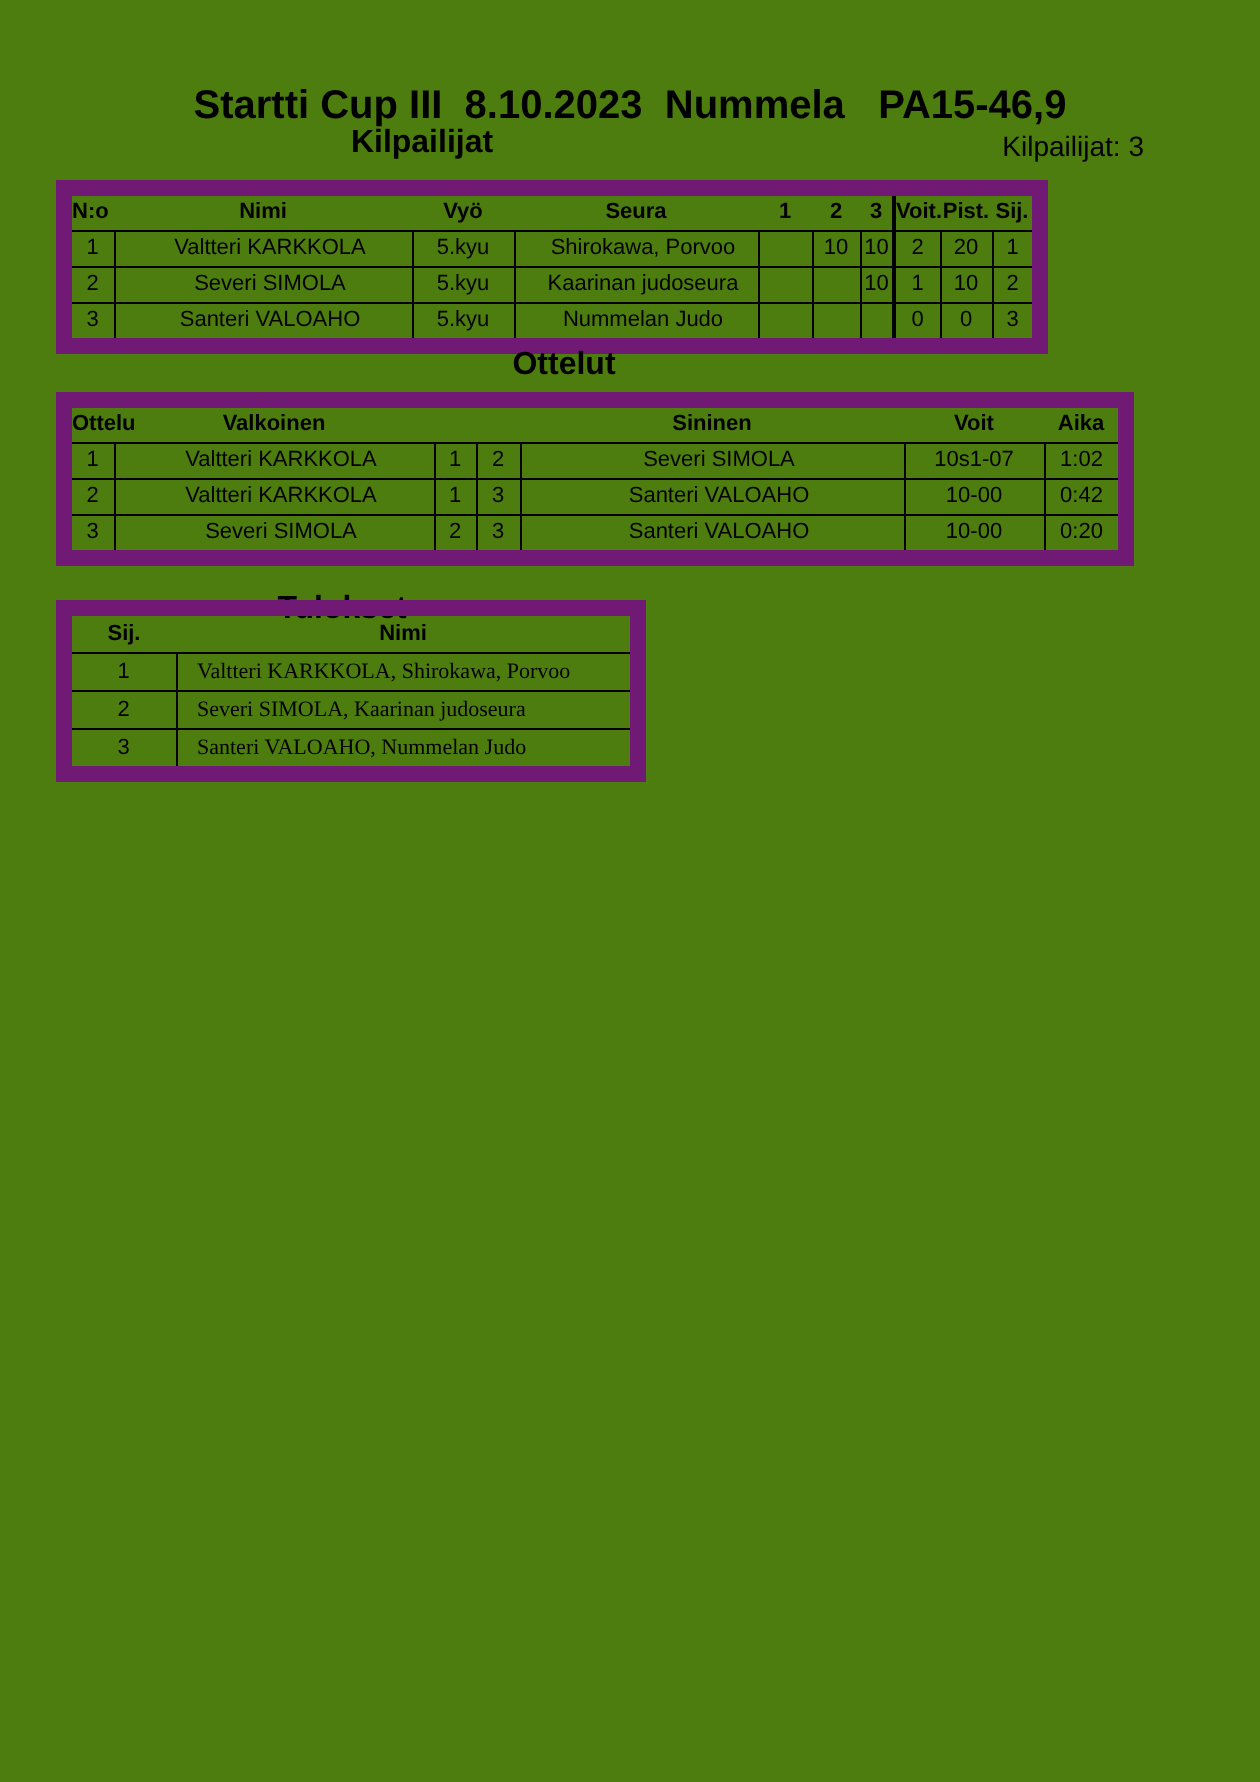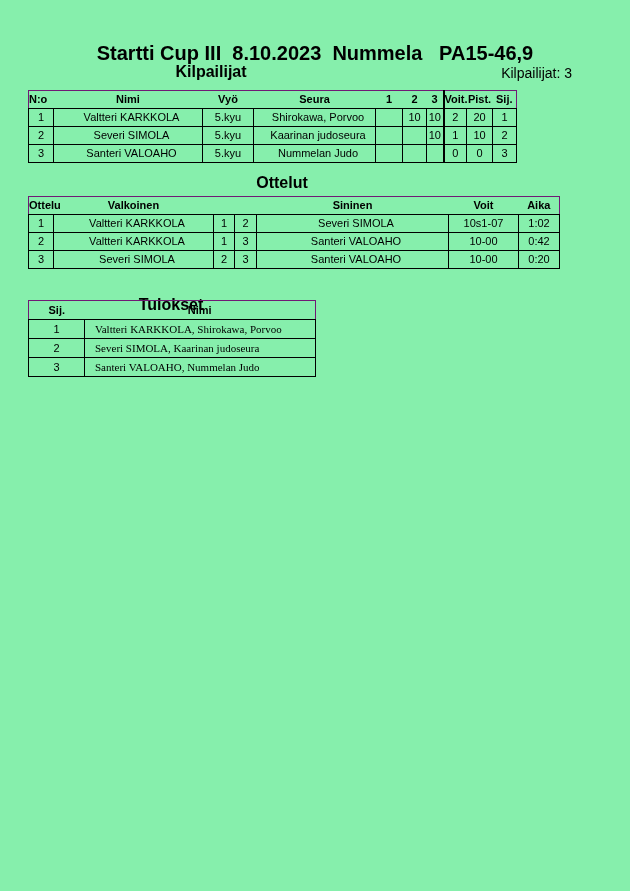--- a/index.html
+++ b/index.html
@@ -1,20 +1,20 @@
 <!DOCTYPE html>
 <html><head>
 <meta charset="utf-8">
 <style>
   html, body { margin: 0; padding: 0; background: #ffffff; }
   .page {
     position: relative;
     width: 630px;
     height: 891px;
-    background: #86efac;
+    background: #4d7c0f;
     color: #000000;
     font-family: "Liberation Sans", "DejaVu Sans", sans-serif;
     overflow: hidden;
   }
   .page-title {
     position: absolute;
     top: 41px; left: 0; width: 630px;
     text-align: center;
     font-size: 20px; font-weight: bold;
     line-height: 24px;
@@ -34,21 +34,21 @@
     position: absolute;
     top: 67px; right: 58px;
     font-size: 14px;
     line-height: 12px;
     white-space: nowrap;
   }
   table.tbl {
     position: absolute;
     border-collapse: collapse;
     table-layout: fixed;
-    border: 1px solid #701a75;
+    border: 8px solid #701a75;
   }
   .tbl1 { left: 28px; top: 90px;  width: 489px; }
   .tbl2 { left: 28px; top: 196px; width: 531px; }
   .tbl3 { left: 28px; top: 300px; width: 287px; }
   table.tbl th {
     border: 0 solid #000000;
     border-bottom: 1px solid #000000;
     font-size: 11px; font-weight: bold;
     height: 17px; line-height: 17px;
     padding: 0;

